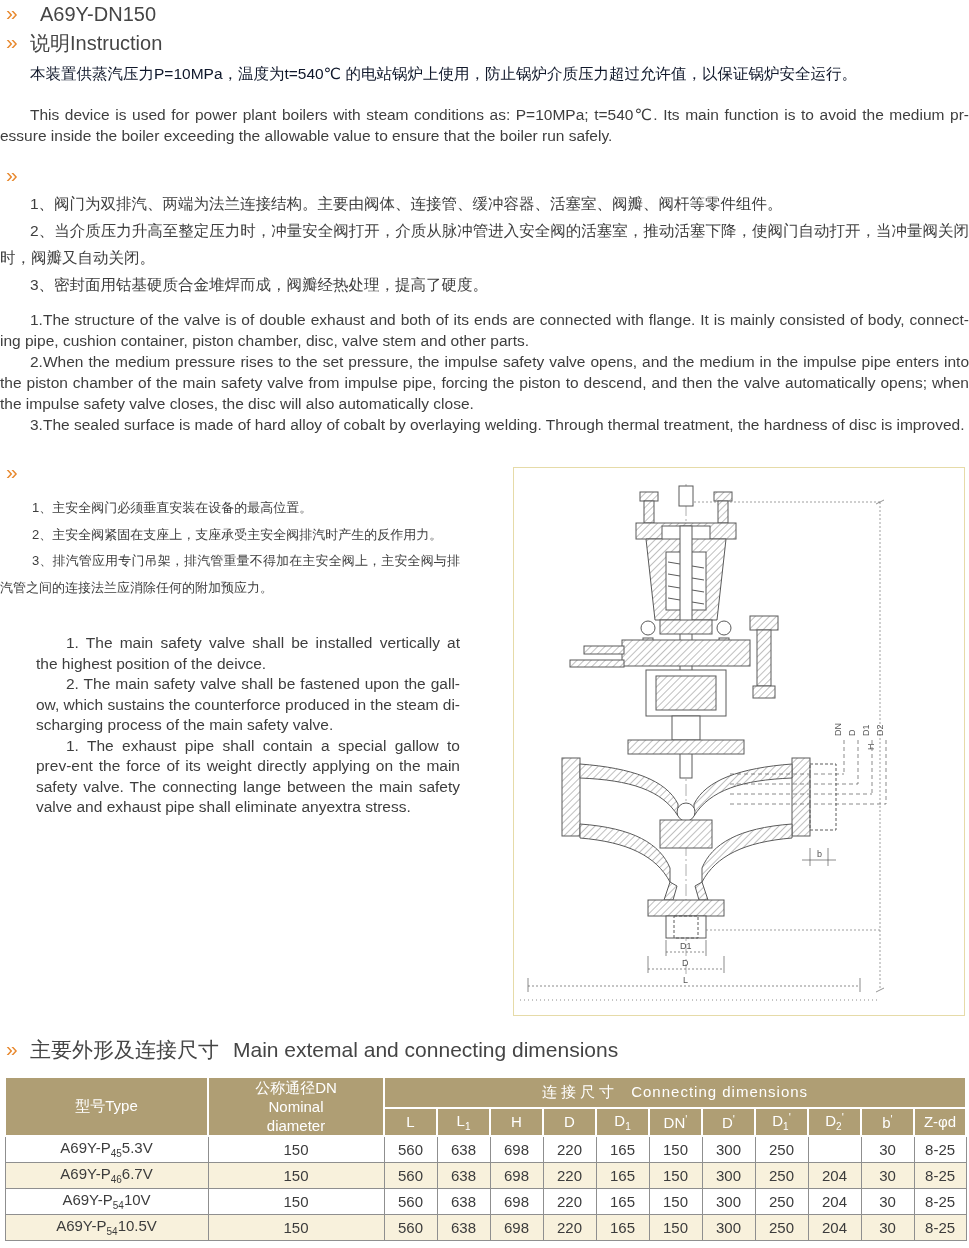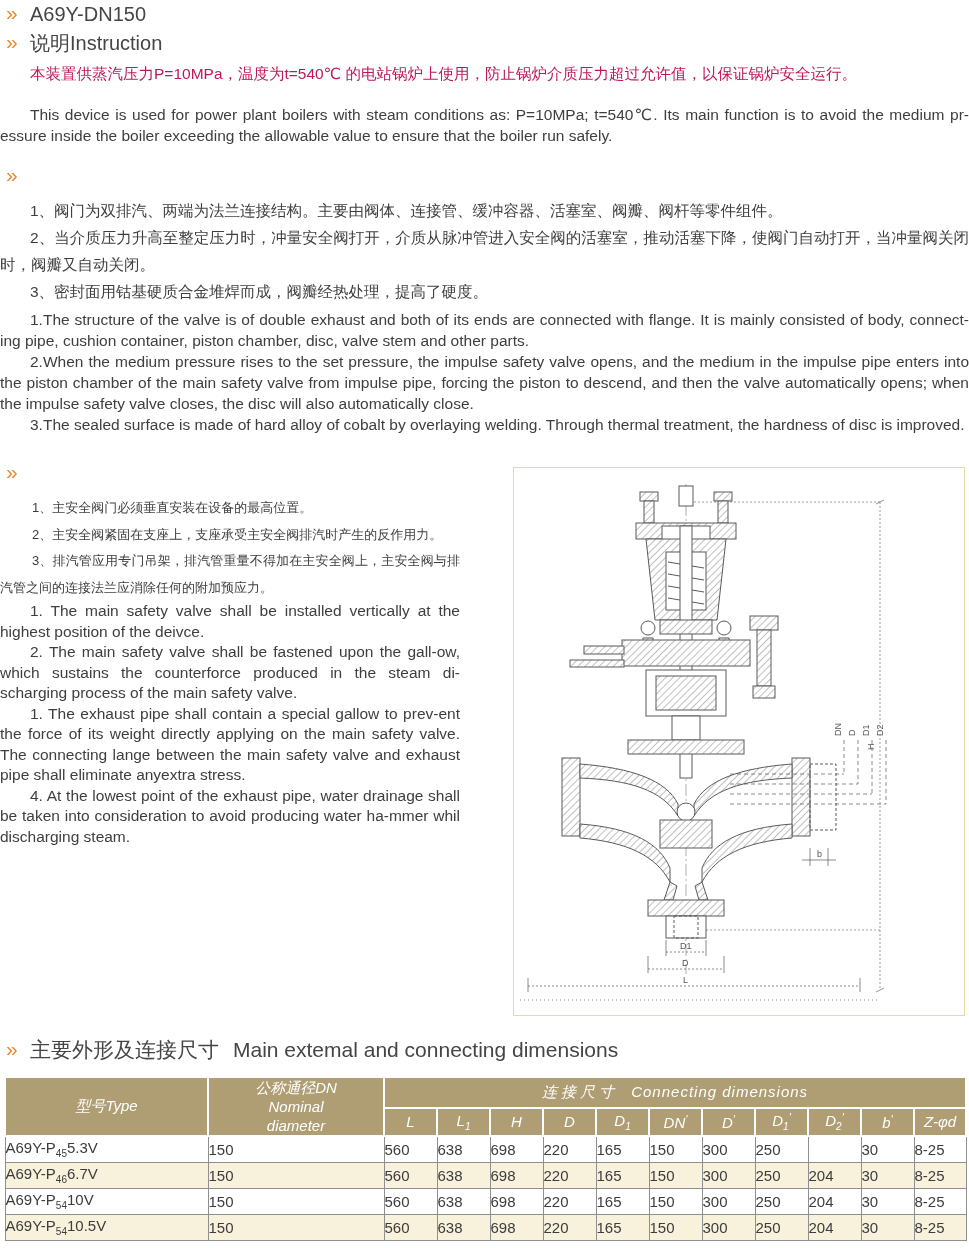--- a/index.html
+++ b/index.html
@@ -9,94 +9,93 @@
     background: #ffffff;
     font-family: "Liberation Sans", "DejaVu Sans", sans-serif;
     color: #3e3e3e;
     overflow: hidden;
   }
   .abs { position: absolute; }
   .hrow { display: flex; align-items: flex-start; }
   .mk { color: #e8892f; font-size: 21px; line-height: 22px; width: 24px; padding-left: 6px; letter-spacing: -2px; }
   .h-text { font-size: 20px; color: #454545; line-height: 24px; }
   .h-text.big { font-size: 21px; }
-  .para-cn { font-size: 15.5px; line-height: 24px; text-indent: 30px; color: #be185d; }
+  .para-cn { font-size: 15.5px; line-height: 24px; text-indent: 30px; color: #0f172a; }
   .para-en { font-size: 15.5px; line-height: 21px; text-indent: 30px; text-align: justify; color: #3e3e3e; }
   .cn-item { font-size: 15.5px; line-height: 27px; text-indent: 30px; text-align: justify; }
   #struct-en p { margin: 0; }
   #install-left { width: 460px; }
   #install-cn p { font-size: 13px; line-height: 26.5px; text-indent: 32px; text-align: justify; }
   #install-en p { font-size: 15.5px; line-height: 20.5px; text-indent: 30px; text-align: justify; }
   #drawing-box {
     left: 513px; top: 467px; width: 452px; height: 549px;
     border: 1px solid #e6dba8; background: #fff;
   }
   
   #dims-table { border-collapse: collapse; table-layout: fixed; width: 961px; background:#fff; }
   #dims-table th {
     background: #af9e74; color: #ffffff; font-weight: normal;
-    border: 2px solid #ffffff; font-size: 15px; text-align: center; vertical-align: middle; font-style: italic;
+    border: 2px solid #ffffff; font-size: 15px; text-align: center; vertical-align: middle;
   }
   #dims-table th.grp { height: 30px; letter-spacing: 1px; }
   #dims-table tr.subrow th { height: 28px; }
   #dims-table td {
-    border: 1px solid #8f8f8f; vertical-align: middle;
+    border: 1px solid #8f8f8f; text-align: center; vertical-align: middle;
     font-size: 15px; color: #3c3c3c; height: 26px; background: #ffffff;
   }
   #dims-table tr.alt td { background: #f8f1dc; }
   #dims-table { border: 1px solid #af9e74; }
   sub { font-size: 10px; }
   .prime { font-size: 11px; vertical-align: 5px; }
   .dn-line { display: block; line-height: 19px; }
   .cnsp { letter-spacing: 4px; }
   svg text { font-family: "Liberation Sans", "DejaVu Sans", sans-serif; }
 </style>
 </head>
 <body>
 
 <div class="abs hrow" style="top:2px; left:0; width:969px;">
   <span class="mk">»</span>
-  <span class="h-text" style="margin-left:6px;text-align:right;">A69Y-DN150</span>
+  <span class="h-text" style="margin-left:16px;text-align:right;">A69Y-DN150</span>
 </div>
 
 <div class="abs hrow" style="top:31px; left:0; width:969px;">
   <span class="mk">»</span>
   <span class="h-text" style="margin-left:6px;">说明Instruction</span>
 </div>
 <p class="abs para-cn" style="top:62px; left:0; width:969px;">本装置供蒸汽压力P=10MPa，温度为t=540℃ 的电站锅炉上使用，防止锅炉介质压力超过允许值，以保证锅炉安全运行。</p>
 <p class="abs para-en" style="top:104px; left:0; width:969px;">This device is used for power plant boilers with steam conditions as: P=10MPa; t=540℃. Its main function is to avoid the medium pr-essure inside the boiler exceeding the allowable value to ensure that the boiler run safely.</p>
 
 <div class="abs hrow" style="top:164px; left:0; width:969px;">
   <span class="mk">»</span>
 </div>
-<div class="abs" style="top:197px; left:0; width:969px;">
+<div class="abs" style="top:190px; left:0; width:969px;">
   <p class="cn-item">1、阀门为双排汽、两端为法兰连接结构。主要由阀体、连接管、缓冲容器、活塞室、阀瓣、阀杆等零件组件。</p>
   <p class="cn-item">2、当介质压力升高至整定压力时，冲量安全阀打开，介质从脉冲管进入安全阀的活塞室，推动活塞下降，使阀门自动打开，当冲量阀关闭时，阀瓣又自动关闭。</p>
   <p class="cn-item">3、密封面用钴基硬质合金堆焊而成，阀瓣经热处理，提高了硬度。</p>
 </div>
 <div class="abs" id="struct-en" style="top:309px; left:0; width:969px;">
   <p class="para-en">1.The structure of the valve is of double exhaust and both of its ends are connected with flange. It is mainly consisted of body, connect-ing pipe, cushion container, piston chamber, disc, valve stem and other parts.</p>
   <p class="para-en">2.When the medium pressure rises to the set pressure, the impulse safety valve opens, and the medium in the impulse pipe enters into the piston chamber of the main safety valve from impulse pipe, forcing the piston to descend, and then the valve automatically opens; when the impulse safety valve closes, the disc will also automatically close.</p>
   <p class="para-en">3.The sealed surface is made of hard alloy of cobalt by overlaying welding. Through thermal treatment, the hardness of disc is improved.</p>
 </div>
 
 <div class="abs" id="install-left" style="top:461px; left:0;">
   <div class="hrow">
     <span class="mk">»</span>
   </div>
   <div id="install-cn" style="margin-top:12px;">
     <p>1、主安全阀门必须垂直安装在设备的最高位置。</p>
     <p>2、主安全阀紧固在支座上，支座承受主安全阀排汽时产生的反作用力。</p>
     <p>3、排汽管应用专门吊架，排汽管重量不得加在主安全阀上，主安全阀与排汽管之间的连接法兰应消除任何的附加预应力。</p>
   </div>
-  <div id="install-en" style="margin-top:0;">
+  <div id="install-en" style="margin-top:32px;padding-left:36px;">
     <p>1. The main safety valve shall be installed vertically at the highest position of the deivce.</p>
     <p>2. The main safety valve shall be fastened upon the gall-ow, which sustains the counterforce produced in the steam di-scharging process of the main safety valve.</p>
     <p>1. The exhaust pipe shall contain a special gallow to prev-ent the force of its weight directly applying on the main safety valve. The connecting lange between the main safety valve and exhaust pipe shall eliminate anyextra stress.</p>
-    <p>4. At the lowest point of the exhaust pipe, water drainage shall be taken into consideration to avoid producing water ha-mmer whil discharging steam.</p>
   </div>
 </div>
 
 <div class="abs" id="drawing-box">
   <svg width="450" height="547" viewBox="0 0 450 547">
     <defs>
       <pattern id="hat" width="5" height="5" patternUnits="userSpaceOnUse" patternTransform="rotate(45)">
         <rect width="5" height="5" fill="#ffffff"></rect>
         <line x1="0" y1="0" x2="0" y2="5" stroke="#808080" stroke-width="1"></line>
       </pattern>

